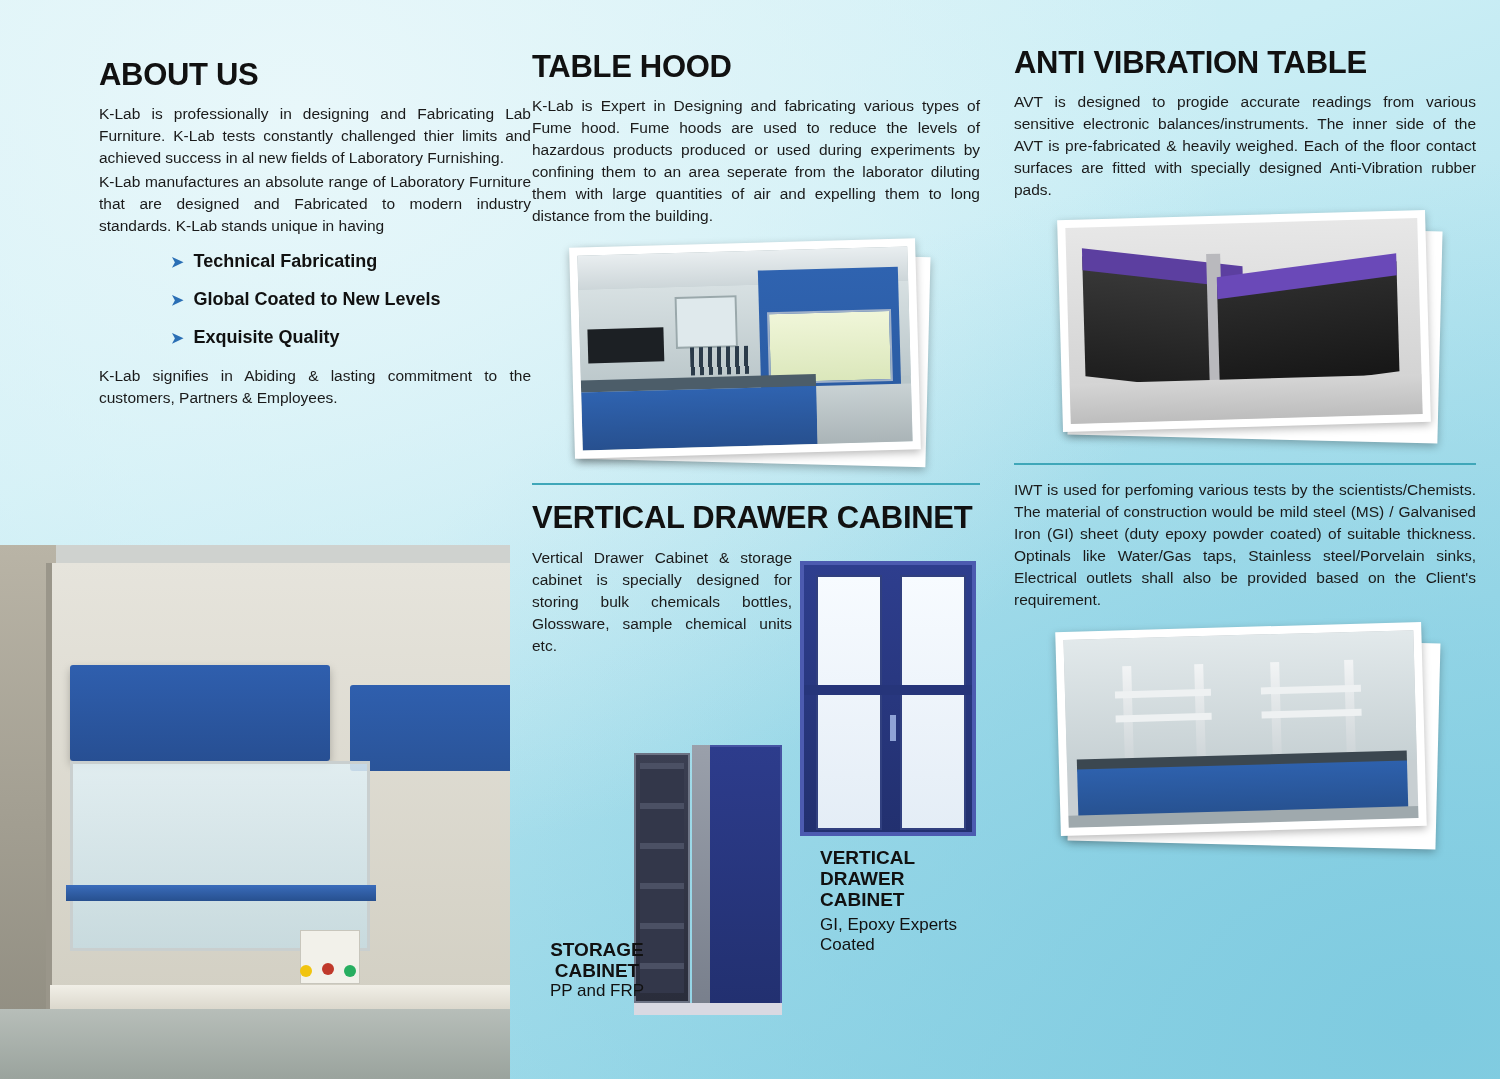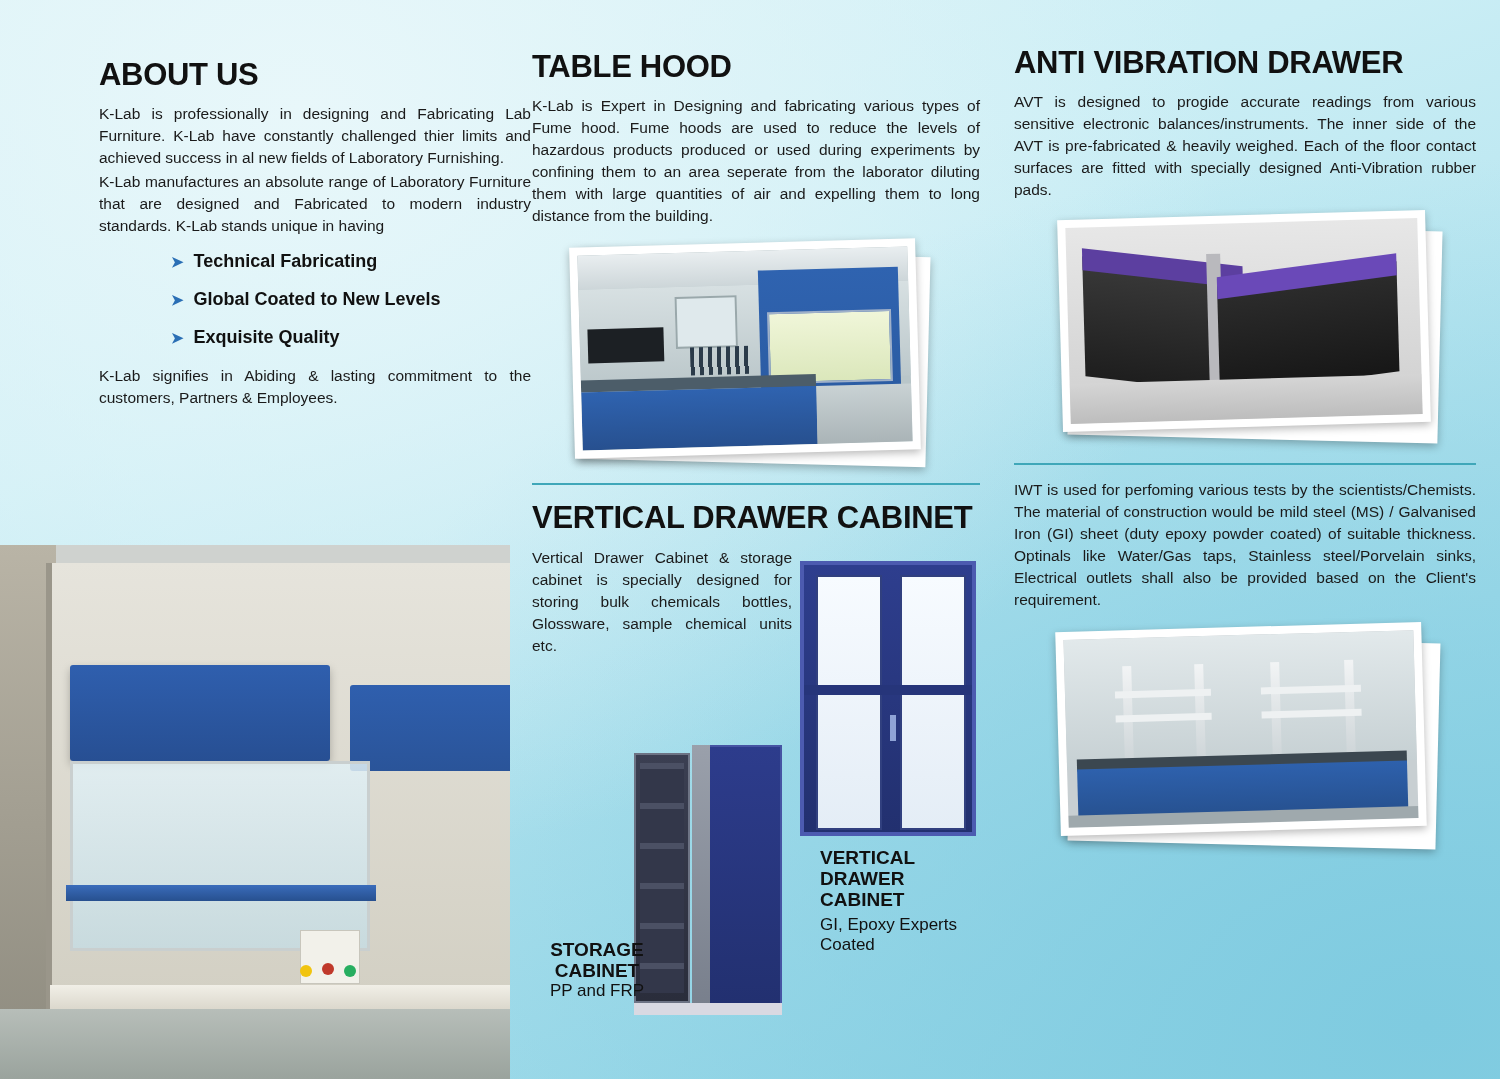--- a/index.html
+++ b/index.html
@@ -136,21 +136,21 @@
   .col3-divider { height:2px; background:#3fa7b9; margin:18px 0 14px 0; }
 </style>
 </head>
 <body>
 
 <div class="page">
 
   <div class="col col-1">
     <div class="c1-inner">
       <h1 class="sec">ABOUT US</h1>
-      <p class="body">K-Lab is professionally in designing and Fabricating Lab Furniture. K-Lab have constantly challenged thier limits and achieved success in al new fields of Laboratory Furnishing.</p>
+      <p class="body">K-Lab is professionally in designing and Fabricating Lab Furniture. K-Lab tests constantly challenged thier limits and achieved success in al new fields of Laboratory Furnishing.</p>
       <p class="body">K-Lab manufactures an absolute range of Laboratory Furniture that are designed and Fabricated to modern industry standards. K-Lab stands unique in having</p>
 
       <ul class="bullets">
         <li>
           <span class="arrow">➤</span>
           <span>Technical Fabricating</span>
         </li>
         <li>
           <span class="arrow">➤</span>
           <span>Global Coated to New Levels</span>
@@ -240,21 +240,21 @@
         <div style="position:absolute; left:288px; top:300px; width:160px;">
           <div class="lbl-bold">VERTICAL DRAWER CABINET</div>
           <div class="lbl-reg" style="margin-top:4px;">GI, Epoxy Experts Coated</div>
         </div>
       </div>
     </div>
   </div>
 
   <div class="col col-3">
     <div class="c3-inner">
-      <h1 class="sec">ANTI VIBRATION DRAWER</h1>
+      <h1 class="sec">ANTI VIBRATION TABLE</h1>
       <p class="body loose">AVT is designed to progide accurate readings from various sensitive electronic balances/instruments. The inner side of the AVT is pre-fabricated &amp; heavily weighed. Each of the floor contact surfaces are fitted with specially designed Anti-Vibration rubber pads.</p>
 
       <div style="position:relative; height:230px; margin-top:14px;">
         <div class="photo-frame tilt-b" style="position:absolute; left:56px; top:12px; width:370px; height:212px; background:#fff;"></div>
         <div class="photo-frame tilt-a" style="position:absolute; left:46px; top:0;">
           <div class="avt-photo">
             <div class="tbl1"></div>
               <div class="tbl1top"></div>
             <div class="rim"></div>
             <div class="tbl2"></div>

